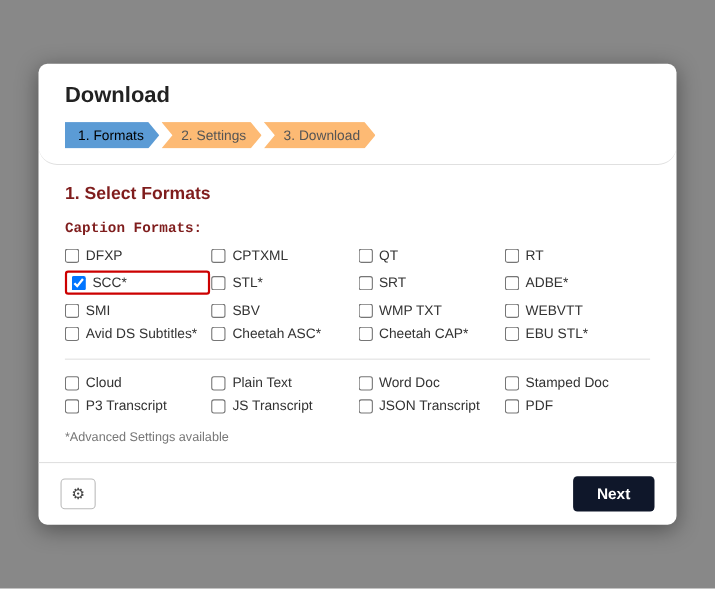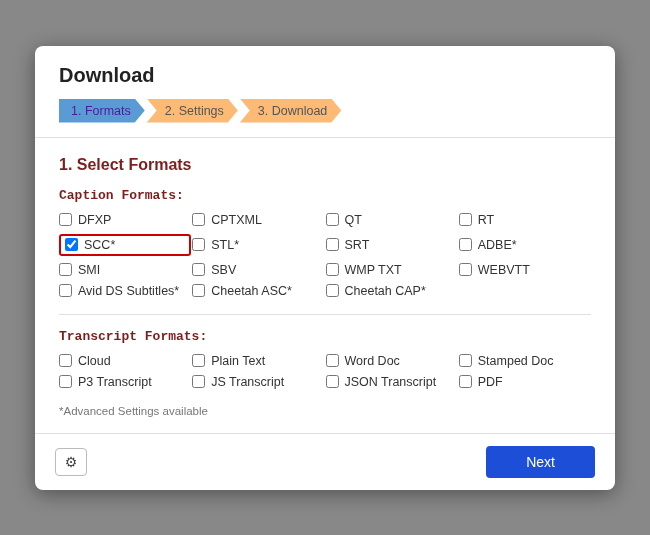--- a/index.html
+++ b/index.html
@@ -14,20 +14,21 @@
     .modal {
       background: #fff;
       border-radius: 8px;
       width: 580px;
       box-shadow: 0 4px 20px rgba(0,0,0,0.4);
       overflow: hidden;
     }
     .modal-header {
       padding: 18px 24px 14px;
       border-bottom: 1px solid #e0e0e0;
+      border-radius: 17px;
     }
     .modal-title {
       font-size: 20px;
       font-weight: 700;
       color: #222;
     }
     .steps-bar {
       display: flex;
       align-items: center;
       margin-top: 12px;
@@ -41,21 +42,21 @@
       position: relative;
       clip-path: polygon(0 0, calc(100% - 10px) 0, 100% 50%, calc(100% - 10px) 100%, 0 100%, 10px 50%);
       margin-right: 2px;
     }
     .step:first-child {
       clip-path: polygon(0 0, calc(100% - 10px) 0, 100% 50%, calc(100% - 10px) 100%, 0 100%);
       padding-left: 12px;
     }
     .step.active {
       background: #5b9bd5;
-      color: #4c1d95;
+      color: #000000;
     }
     .modal-body {
       padding: 18px 24px 12px;
     }
     .section-title {
       font-size: 16px;
       font-weight: 700;
       color: #7f1d1d;
       margin-bottom: 14px;
     }
@@ -119,27 +120,27 @@
       width: 32px;
       height: 28px;
       display: flex;
       align-items: center;
       justify-content: center;
       cursor: pointer;
       font-size: 14px;
       color: #444;
     }
     .next-btn {
-      background: #1d4ed8;
+      background: #0f172a;
       color: #fff;
       border: none;
       border-radius: 4px;
-      padding: 8px 40px;
+      padding: 8px 22px;
       font-size: 14px;
-      font-weight: 400;
+      font-weight: 700;
       cursor: pointer;
     }
   </style>
 </head>
 <body>
 
 <div class="modal">
   <div class="modal-header">
     <div class="modal-title">Download</div>
     <div class="steps-bar">
@@ -212,25 +213,28 @@
         <span>Avid DS Subtitles*</span>
       </label>
       <label class="format-item">
         <input type="checkbox" style="">
         <span>Cheetah ASC*</span>
       </label>
       <label class="format-item">
         <input type="checkbox" style="">
         <span>Cheetah CAP*</span>
       </label>
+      <label class="format-item">
+        <input type="checkbox" style="">
+        <span>EBU STL*</span>
+      </label>
     </div>
 
     <hr class="divider">
 
-    <div class="format-group-label">Transcript Formats:</div>
 
     <div class="formats-grid">
       <label class="format-item">
         <input type="checkbox" style="">
         <span>Cloud</span>
       </label>
       <label class="format-item">
         <input type="checkbox" style="">
         <span>Plain Text</span>
       </label>

